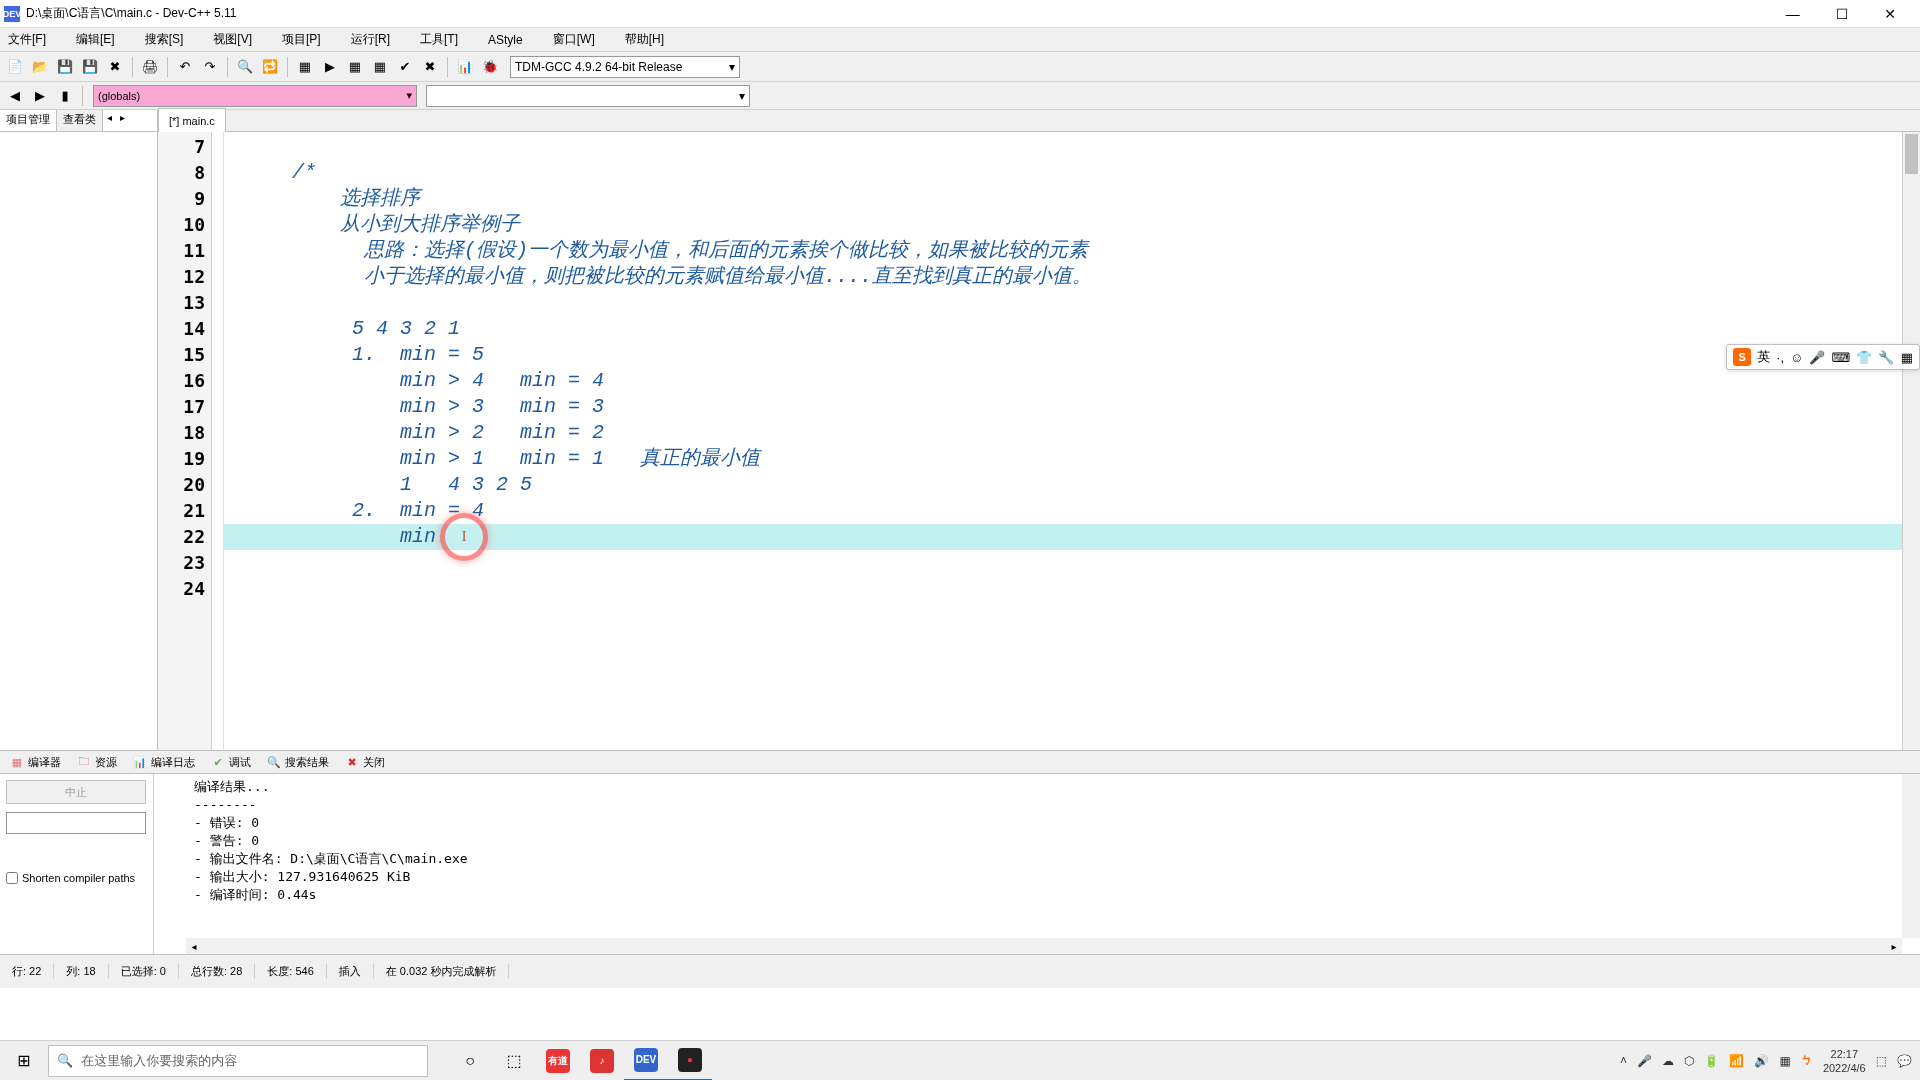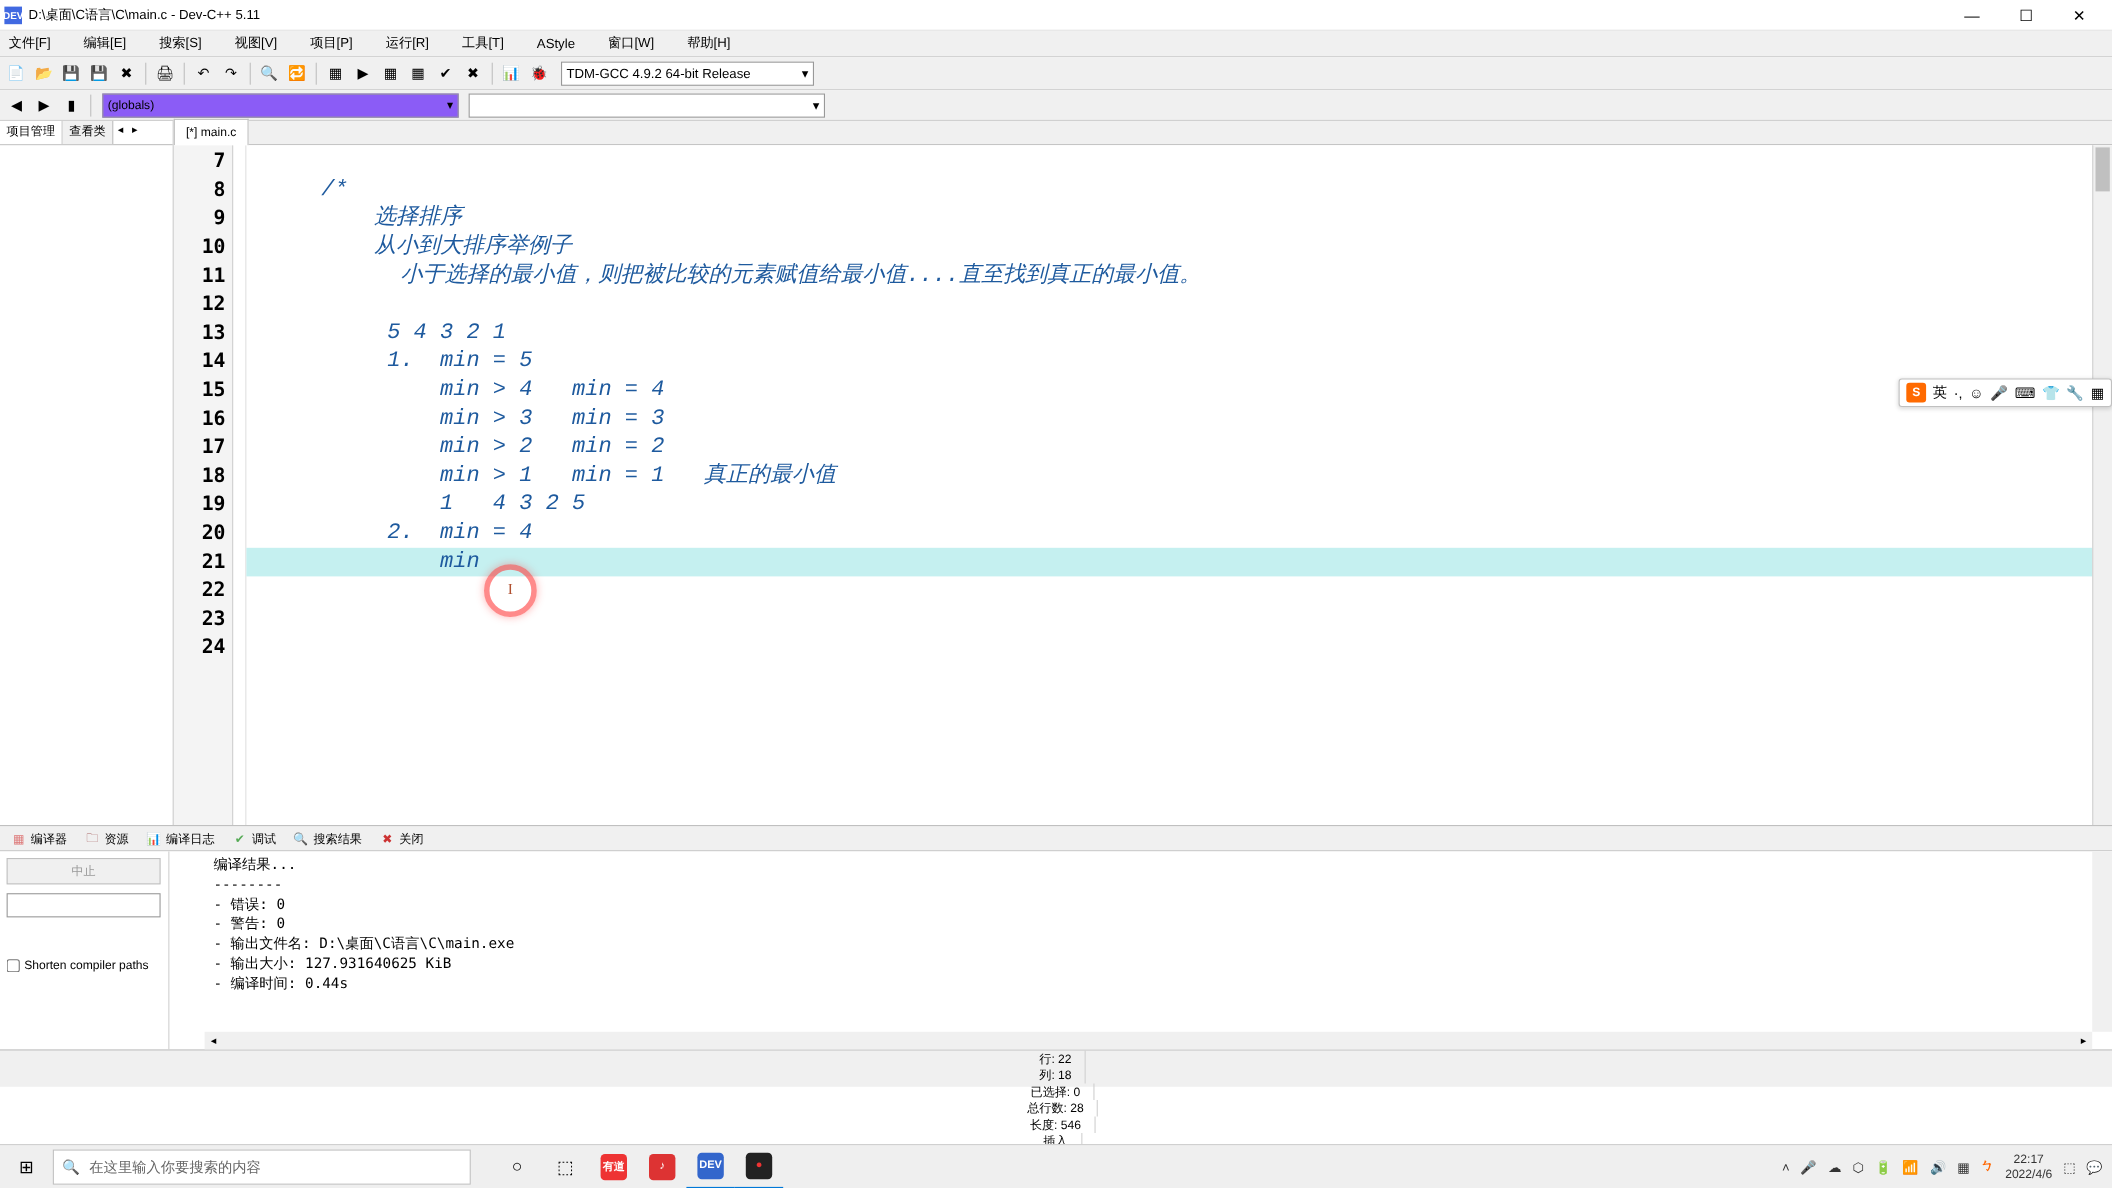--- a/index.html
+++ b/index.html
@@ -16,21 +16,21 @@
 .menubar { height: 24px; display: flex; align-items: center; padding: 0 2px; gap: 18px; background: #f0f0f0; border-bottom: 1px solid #d0d0d0; }
 .menubar .item { padding: 2px 6px; font-size: 12px; cursor: pointer; }
 
 
 .toolbar { height: 30px; display: flex; align-items: center; padding: 2px 4px; gap: 3px; background: #f0f0f0; border-bottom: 1px solid #d0d0d0; }
 .tbtn { width: 22px; height: 22px; border: 1px solid transparent; display: flex; align-items: center; justify-content: center; cursor: pointer; font-size: 13px; }
 .tsep { width: 1px; height: 20px; background: #c0c0c0; margin: 0 3px; }
 .compiler-select { margin-left: 6px; height: 22px; width: 230px; border: 1px solid #999; background: #fff; padding: 0 4px; font-family: monospace; font-size: 12px; display: flex; align-items: center; justify-content: space-between; }
 
 .toolbar2 { height: 28px; display: flex; align-items: center; padding: 2px 4px; gap: 3px; background: #f0f0f0; border-bottom: 1px solid #d0d0d0; }
-.globals-select { width: 324px; height: 22px; border: 1px solid #999; background: #8b5cf6; padding: 0 4px; font-size: 11px; display: flex; align-items: center; justify-content: space-between; margin-left: 4px; }
+.globals-select { width: 324px; height: 22px; border: 1px solid #999; background: #f9a8d4; padding: 0 4px; font-size: 11px; display: flex; align-items: center; justify-content: space-between; margin-left: 4px; }
 .empty-select { width: 324px; height: 22px; border: 1px solid #999; background: #fff; margin-left: 6px; display: flex; justify-content: flex-end; align-items: center; padding-right: 4px; }
 
 
 .mainarea { display: flex; height: 640px; }
 .leftpanel { width: 158px; background: #fff; border-right: 1px solid #c0c0c0; }
 .lefttabs { display: flex; height: 22px; border-bottom: 1px solid #c0c0c0; }
 .lefttab { padding: 2px 6px; font-size: 11px; border-right: 1px solid #c0c0c0; cursor: pointer; background: #f0f0f0; }
 .lefttab.active { background: #fff; }
 .leftnav { display: flex; }
 .leftnav span { padding: 2px 4px; font-size: 10px; cursor: pointer; }
@@ -64,21 +64,21 @@
 .pathbox { width: 140px; height: 22px; border: 1px solid #999; background: #fff; margin-bottom: 8px; }
 .shorten { display: flex; align-items: center; gap: 4px; font-size: 11px; margin-top: 38px; }
 .shorten input { width: 12px; height: 12px; }
 .bpright { flex: 1; position: relative; }
 .compileout { font-family: SimSun, monospace; font-size: 13px; color: #000; padding: 4px 8px; line-height: 18px; white-space: pre; }
 .hscroll { position: absolute; bottom: 0; left: 0; right: 18px; height: 16px; background: #f0f0f0; display: flex; align-items: center; }
 .hscroll .arr { width: 16px; text-align: center; font-size: 10px; }
 .bvscroll { position: absolute; right: 0; top: 0; bottom: 16px; width: 18px; background: #f0f0f0; }
 
 
-.statusbar { height: 34px; display: flex; align-items: center; background: #f0f0f0; border-top: 1px solid #c0c0c0; font-size: 11px; flex-direction: column; }
+.statusbar { height: 34px; display: flex; align-items: center; background: #f0f0f0; border-top: 1px solid #c0c0c0; font-size: 11px; }
 .statusbar .cell { padding: 0 12px; border-right: 1px solid #d0d0d0; }
 
 
 .taskbar { position: absolute; left: 0; right: 0; bottom: 0; height: 40px; background: #efefef; border-top: 1px solid #d0d0d0; display: flex; align-items: center; }
 .startbtn { width: 48px; height: 40px; display: flex; align-items: center; justify-content: center; font-size: 16px; }
 .searchbox { flex: 0 0 auto; width: 380px; height: 32px; border: 1px solid #c0c0c0; background: #fff; display: flex; align-items: center; padding: 0 8px; gap: 8px; color: #666; font-size: 13px; margin-right: 20px; }
 .tbicon { width: 44px; height: 40px; display: flex; align-items: center; justify-content: center; font-size: 16px; cursor: pointer; }
 .tbicon.active { border-bottom: 2px solid #0078d7; }
 .tbicon .sq { width: 24px; height: 24px; border-radius: 4px; display: flex; align-items: center; justify-content: center; color: #fff; font-size: 10px; font-weight: bold; }
 .tray { margin-left: auto; display: flex; align-items: center; gap: 10px; padding-right: 8px; font-size: 12px; color: #333; }
@@ -194,20 +194,21 @@
           <div class="ln">22</div>
           <div class="ln">23</div>
           <div class="ln">24</div>
         </div>
       <div class="foldcol"></div>
       <div class="codearea" id="codearea">
         <div class="codeline"></div>
           <div class="codeline">    /*</div>
           <div class="codeline">        选择排序</div>
           <div class="codeline">        从小到大排序举例子</div>
+          <div class="codeline">          思路：选择(假设)一个数为最小值，和后面的元素挨个做比较，如果被比较的元素</div>
           <div class="codeline">          小于选择的最小值，则把被比较的元素赋值给最小值....直至找到真正的最小值。</div>
           <div class="codeline"></div>
           <div class="codeline">         5 4 3 2 1</div>
           <div class="codeline">         1.  min = 5</div>
           <div class="codeline">             min &gt; 4   min = 4</div>
           <div class="codeline">             min &gt; 3   min = 3</div>
           <div class="codeline">             min &gt; 2   min = 2</div>
           <div class="codeline">             min &gt; 1   min = 1   真正的最小值</div>
           <div class="codeline">             1   4 3 2 5</div>
           <div class="codeline">         2.  min = 4</div>

